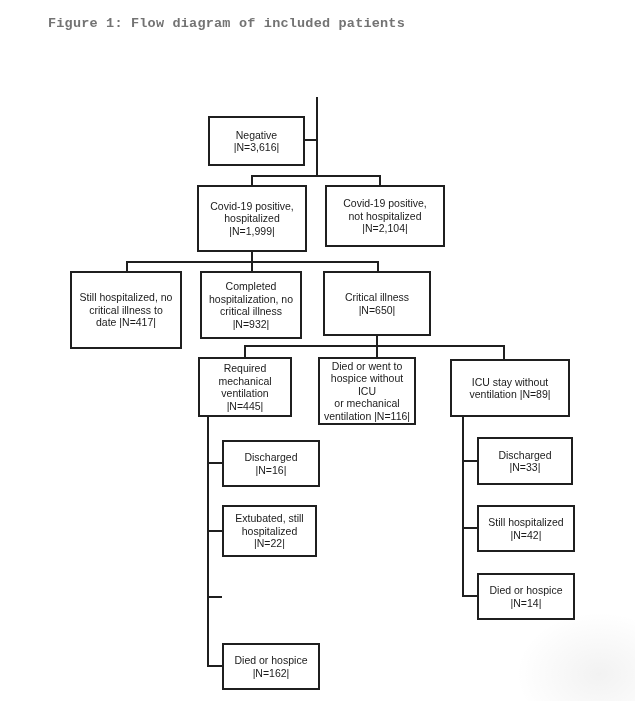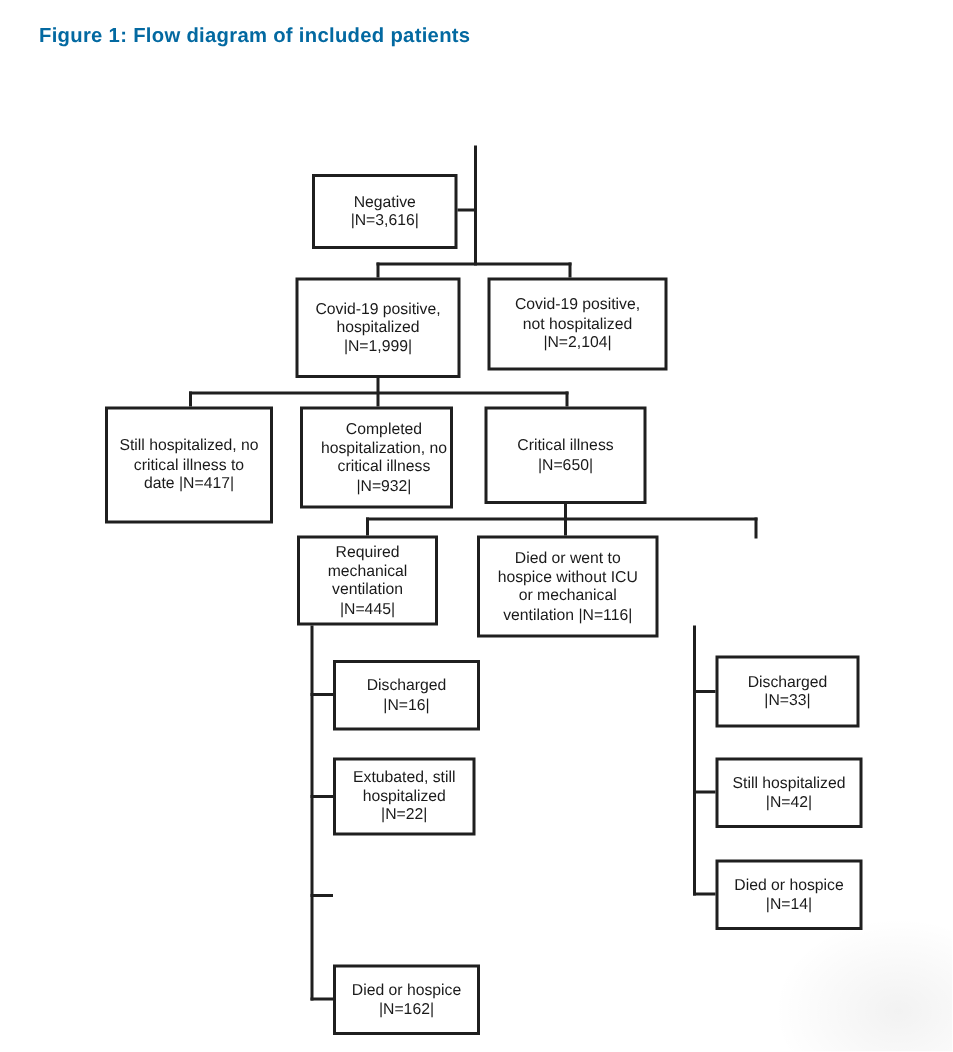--- a/index.html
+++ b/index.html
@@ -4,23 +4,23 @@
 <style>
   html,body{margin:0;padding:0;background:#ffffff;}
   .canvas{
     position:relative;
     width:635px;height:701px;
     background:#ffffff;
     overflow:hidden;
     font-family:"Liberation Sans", sans-serif;
   }
   .fig-title{
-    position:absolute;left:26px;top:16px;
-    font-family:Liberation Sans, sans-serif;
-    font-weight:bold;font-size:13.5px;color:#0369a1;
+    position:absolute;left:48px;top:16px;
+    font-family:Liberation Mono, monospace;
+    font-weight:bold;font-size:13.5px;color:#737373;
     letter-spacing:.2px;
   }
   .node{
     position:absolute;box-sizing:border-box;
     border:2px solid #1f1f1f;background:#fff;
     display:flex;align-items:center;justify-content:center;
     padding:1px 2px;
   }
   .node span{
     white-space:pre-line;text-align:center;
@@ -59,46 +59,50 @@
 not hospitalized
 |N=2,104|</span>
   </div>
 
   <div class="node" style="left:70px;top:271px;width:112px;height:78px;">
     <span>Still hospitalized, no
 critical illness to
 date |N=417|</span>
   </div>
 
-  <div class="node" style="left:200px;top:271px;width:102px;height:68px;justify-content:flex-end;">
+  <div class="node" style="left:200px;top:271px;width:102px;height:68px;">
     <span>Completed
 hospitalization, no
 critical illness
 |N=932|</span>
   </div>
 
   <div class="node" style="left:323px;top:271px;width:108px;height:65px;">
     <span>Critical illness
 |N=650|</span>
   </div>
 
   <div class="node" style="left:198px;top:357px;width:94px;height:60px;">
     <span>Required
 mechanical
 ventilation
 |N=445|</span>
   </div>
 
-  <div class="node" style="left:318px;top:357px;width:121px;height:68px;">
+  <div class="node" style="left:318px;top:357px;width:98px;height:68px;">
     <span>Died or went to
 hospice without ICU
 or mechanical
 ventilation |N=116|</span>
   </div>
 
+  <div class="node" style="left:450px;top:359px;width:120px;height:58px;">
+    <span>ICU stay without
+ventilation |N=89|</span>
+  </div>
 
   <div class="node" style="left:222px;top:440px;width:98px;height:47px;">
     <span>Discharged
 |N=16|</span>
   </div>
 
   <div class="node" style="left:222px;top:505px;width:95px;height:52px;">
     <span>Extubated, still
 hospitalized
 |N=22|</span>

